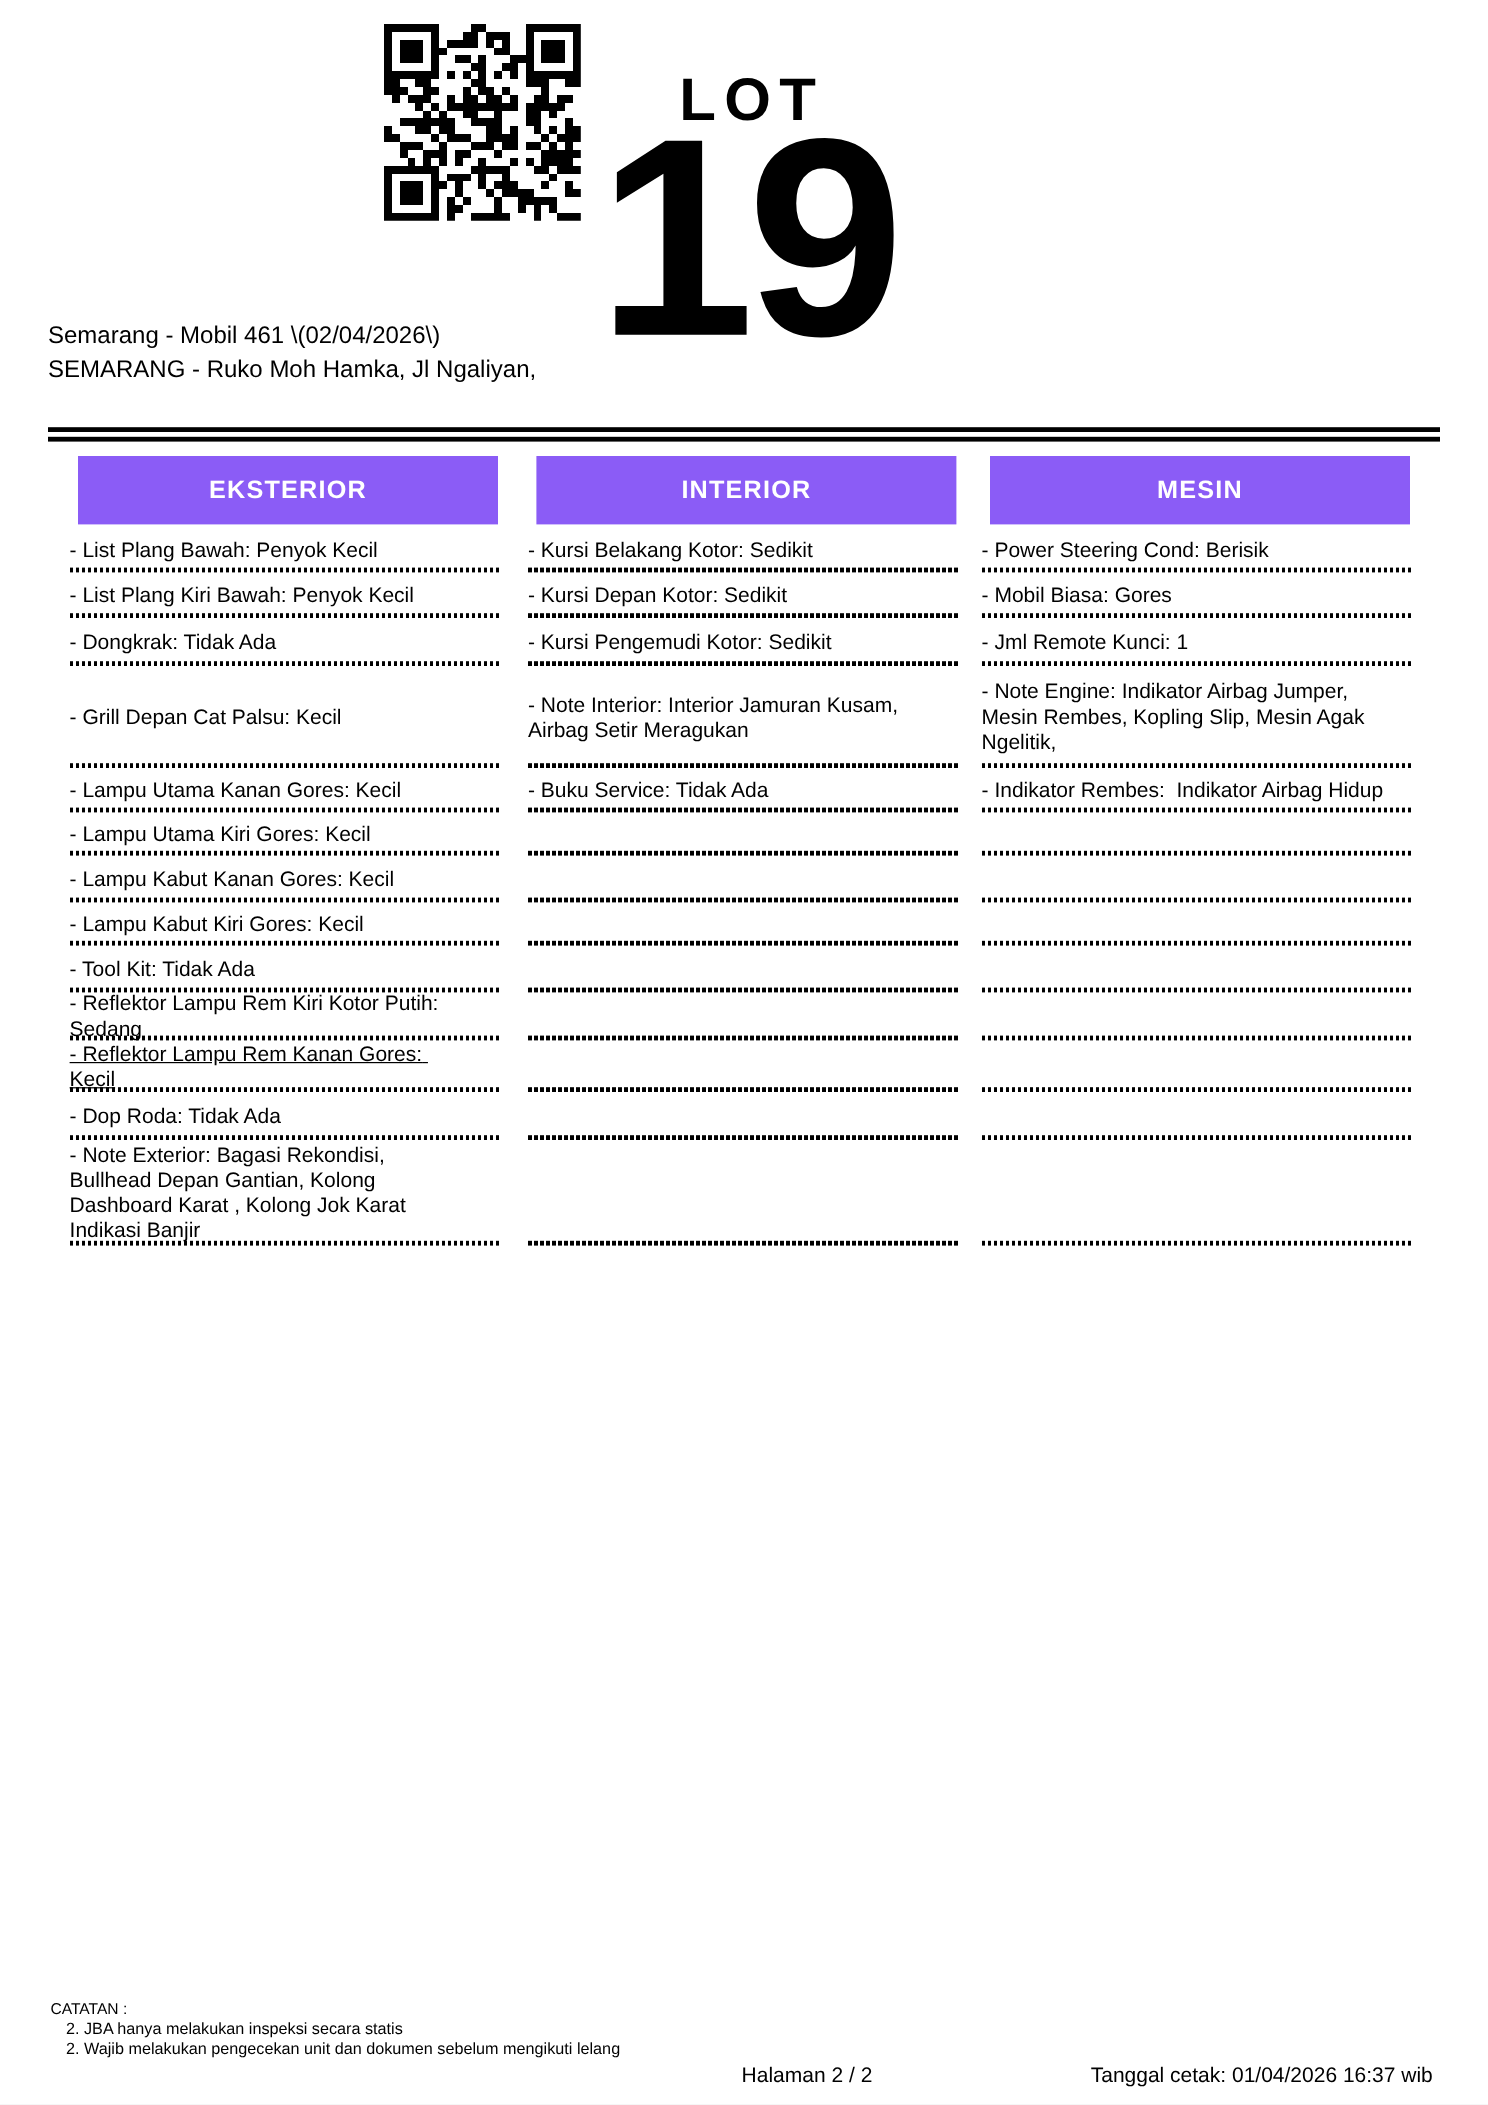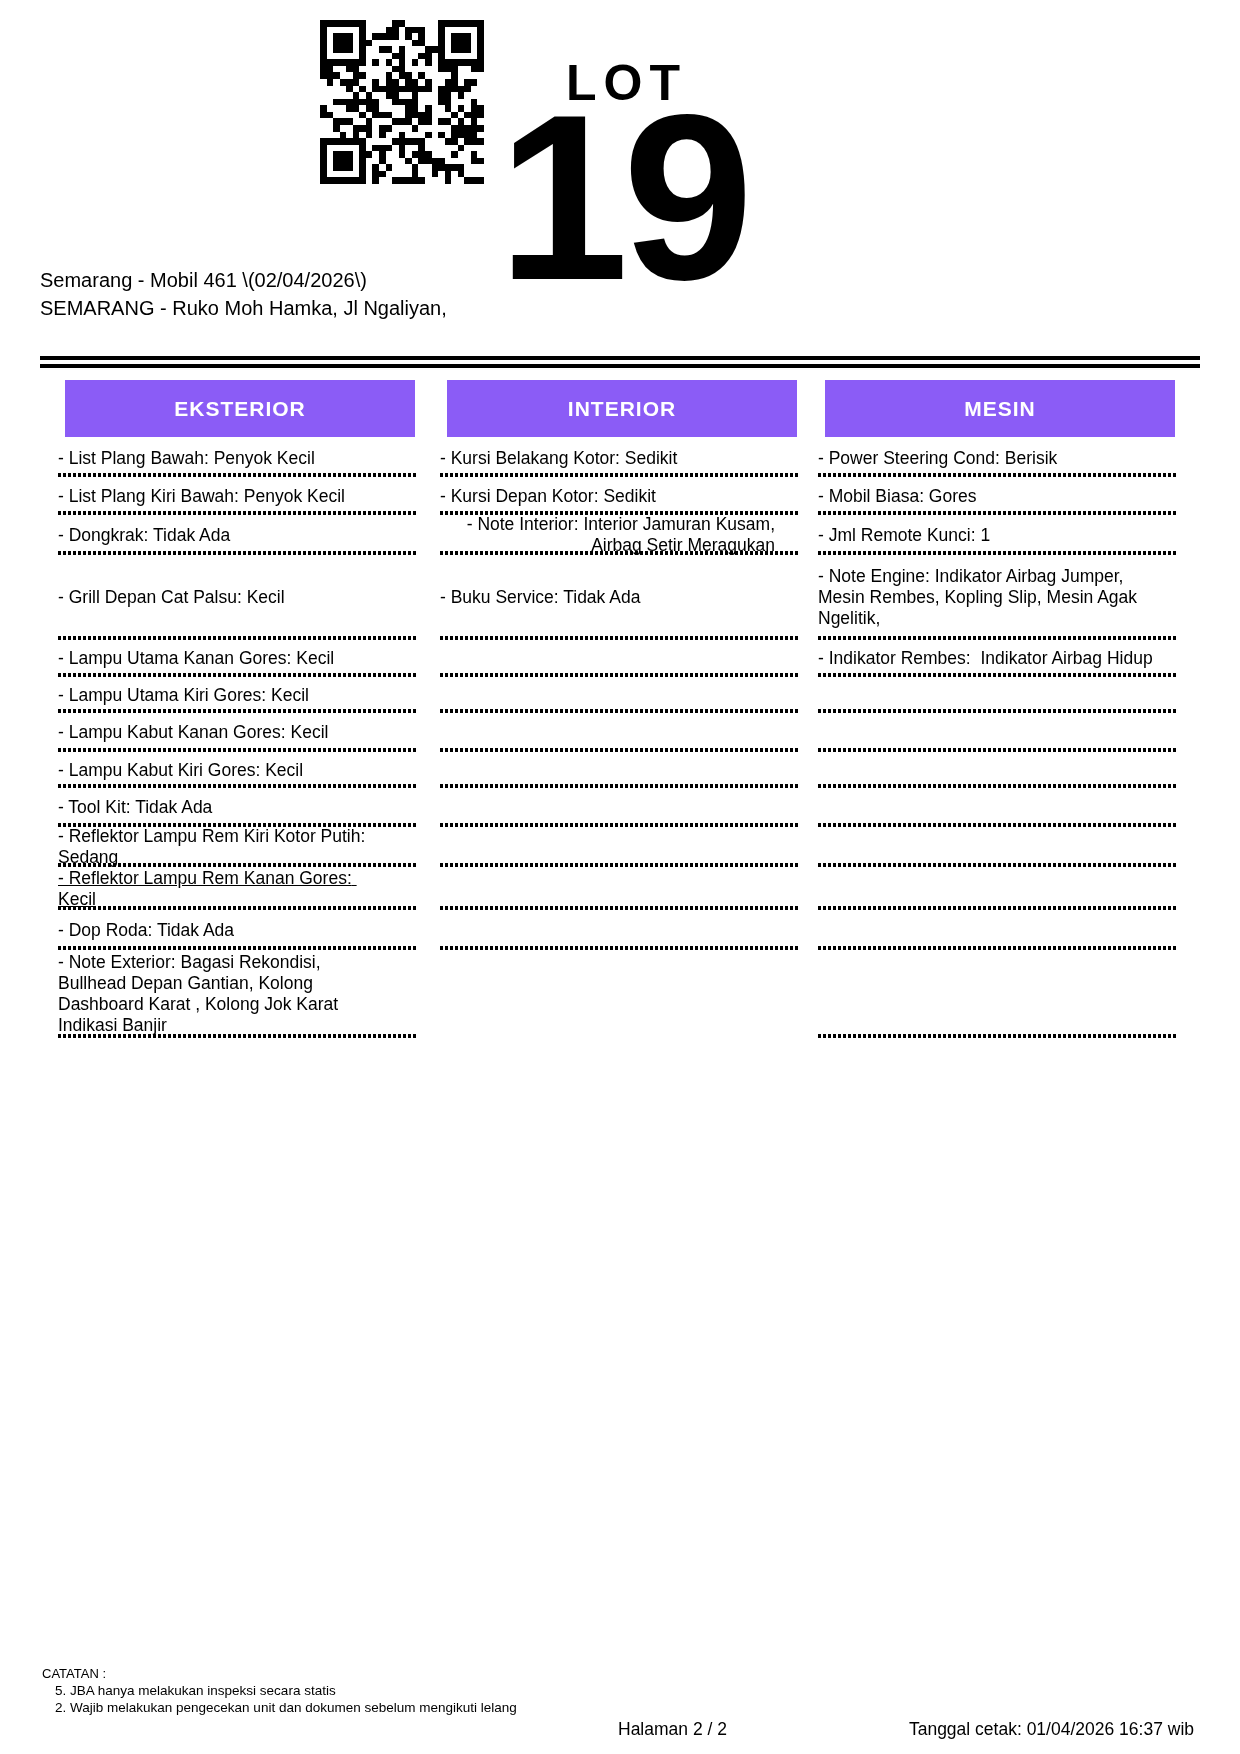--- a/index.html
+++ b/index.html
@@ -44,21 +44,21 @@
   .cells { margin-top:3px; }
   .cell {
     position:relative; display:flex; align-items:center;
     font-size:17.5px; line-height:21px; white-space:pre-wrap;
   }
   .cell::after {
     content:""; position:absolute; left:0; right:0; bottom:0; height:4px;
     background-image:repeating-linear-gradient(90deg,#000 0 3px,transparent 3px 5px);
   }
   .col-1 .cell { padding-right:45px; }
-  .col-2 .cell { padding-right:25px;text-align:right; }
+  .col-2 .cell { padding-right:25px; }
   .col-3 .cell { padding-right:15px; }
 
   .cell:nth-child(1)  { height:37px; }
   .cell:nth-child(2)  { height:38px; }
   .cell:nth-child(3)  { height:40px; }
   .cell:nth-child(4)  { height:85px; }
   .cell:nth-child(5)  { height:37px; }
   .cell:nth-child(6)  { height:36px; }
   .cell:nth-child(7)  { height:39px; }
   .cell:nth-child(8)  { height:36px; }
@@ -437,20 +437,21 @@
       </div>
     </section>
 
     <section class="col col-2">
       <header class="colhead">
         <span>INTERIOR</span>
       </header>
       <div class="cells">
         <div class="cell"><span>- Kursi Belakang Kotor: Sedikit</span></div>
         <div class="cell"><span>- Kursi Depan Kotor: Sedikit</span></div>
+        <div class="cell"><span>- Kursi Pengemudi Kotor: Sedikit</span></div>
         <div class="cell"><span>- Note Interior: Interior Jamuran Kusam, Airbag Setir Meragukan</span></div>
         <div class="cell"><span>- Buku Service: Tidak Ada</span></div>
         <div class="cell"><span></span></div>
         <div class="cell"><span></span></div>
         <div class="cell"><span></span></div>
         <div class="cell"><span></span></div>
         <div class="cell"><span></span></div>
         <div class="cell"><span></span></div>
         <div class="cell"><span></span></div>
         <div class="cell"><span></span></div>
@@ -475,20 +476,20 @@
         <div class="cell"><span></span></div>
         <div class="cell"><span></span></div>
         <div class="cell"><span></span></div>
       </div>
     </section>
 
   </div>
 
   <div class="catatan">
     <div>CATATAN :</div>
-    <div class="note">5. JBA hanya melakukan inspeksi secara statis</div>
+    <div class="note">2. JBA hanya melakukan inspeksi secara statis</div>
     <div class="note">2. Wajib melakukan pengecekan unit dan dokumen sebelum mengikuti lelang</div>
   </div>
 
   <div class="page-label">Halaman 2 / 2</div>
   <div class="print-label">Tanggal cetak: 01/04/2026 16:37 wib</div>
 
 </div>
 
 </body></html>

